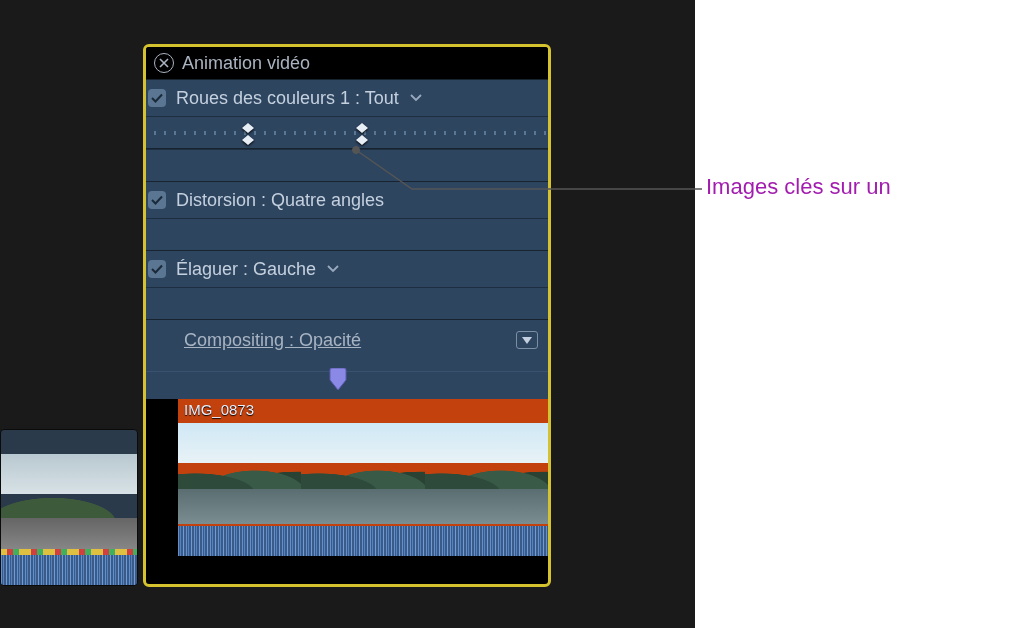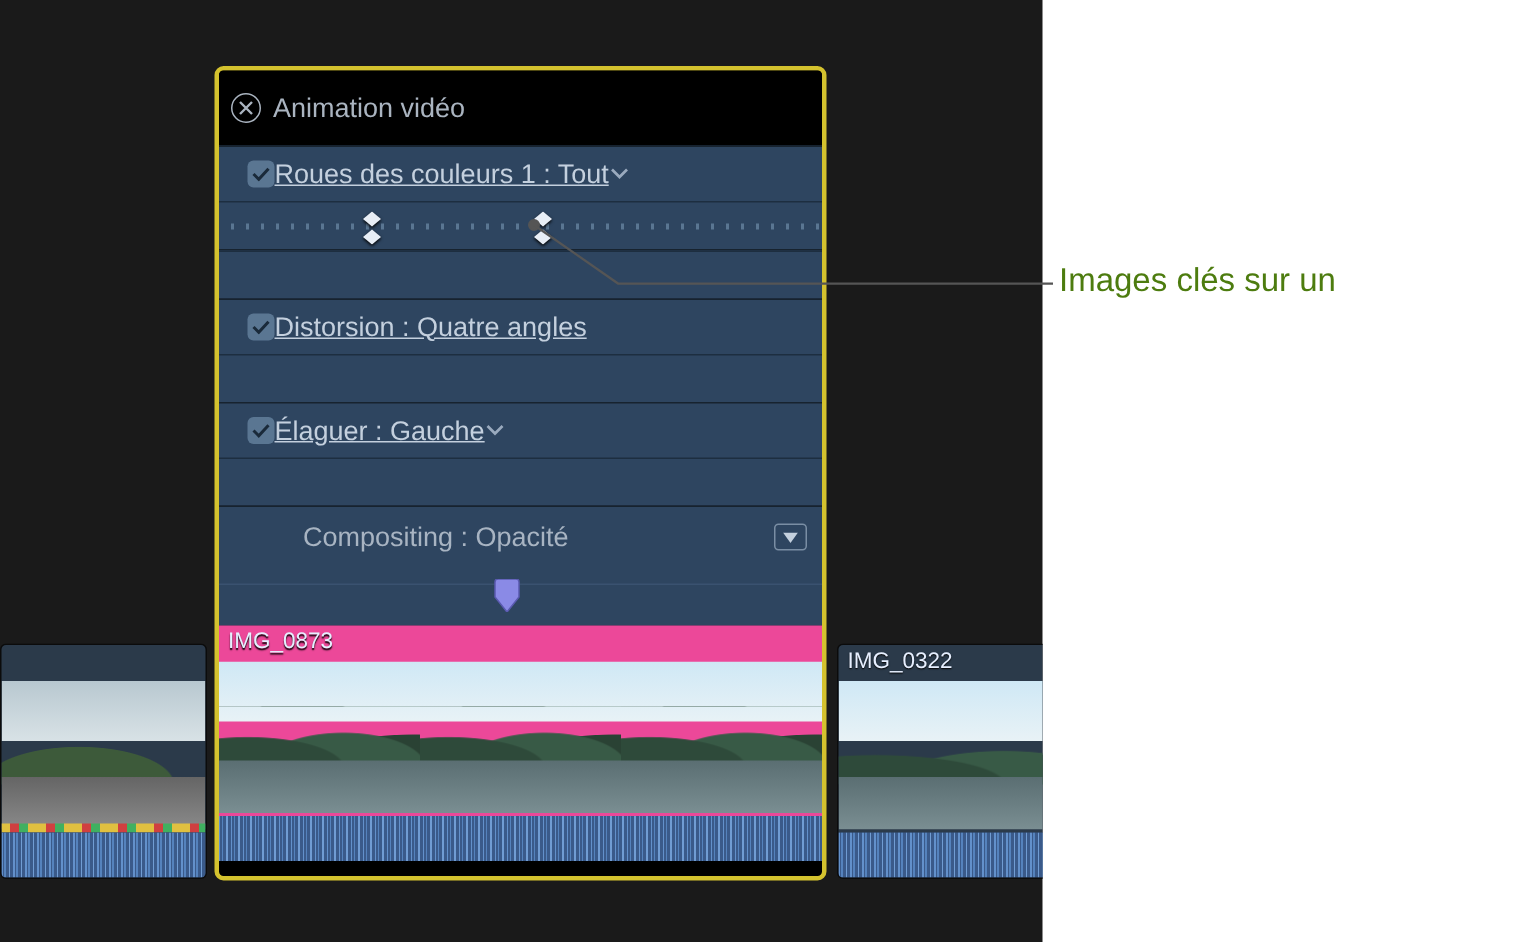--- a/index.html
+++ b/index.html
@@ -92,21 +92,21 @@
       top: 44px;
       width: 408px;
       height: 543px;
       border: 3px solid #d4c22e;
       border-radius: 6px;
       background: #000;
       z-index: 5;
       overflow: hidden;
     }
     .anim-header {
-      height: 50px;
+      height: 32px;
       background: #000;
       display: flex;
       align-items: center;
       padding: 0 8px;
       gap: 8px;
     }
     .close-btn {
       width: 20px; height: 20px;
       border: 1.5px solid #aab4c0;
       border-radius: 50%;
@@ -119,25 +119,24 @@
       font-size: 18px;
     }
     .row-group {
       background: #2e4560;
       border-top: 1px solid #17232f;
     }
     .row-head {
       height: 36px;
       display: flex;
       align-items: center;
-      padding: 0 19px;
-      gap: 0;
+      padding: 0 2px;
+      gap: 10px;
       color: #c4d0de;
       font-size: 18px;
-      text-decoration: underline;
     }
     .row-body {
       height: 32px;
       position: relative;
       border-top: 1px solid #1d2e40;
     }
     .row-body.kf {
       background-image: repeating-linear-gradient(90deg,
         transparent 0 8px, #5a7692 8px 10px);
       background-size: 100% 4px;
@@ -169,23 +168,24 @@
     .keyframe svg { width: 14px; height: 22px; filter: drop-shadow(0 1px 1px #000); }
     .comp-row {
       background: #2e4560;
       border-top: 1px solid #17232f;
       height: 80px;
       position: relative;
     }
     .comp-head {
       height: 40px;
       display: flex; align-items: center; justify-content: space-between;
-      padding: 0 10px 0 56px;
+      padding: 0 10px 0 38px;
       color: #a8b4c2;
       font-size: 18px;
+      text-decoration: underline;
     }
     .dropdown-btn {
       width: 22px; height: 18px;
       border: 1px solid #7a8ea4;
       border-radius: 3px;
       display: flex; align-items: center; justify-content: center;
       cursor: pointer;
     }
     .dropdown-btn svg { width: 10px; height: 7px; }
     .comp-slider {
@@ -197,36 +197,37 @@
     .playhead {
       position: absolute;
       top: -4px;
       left: 192px;
       transform: translateX(-50%);
       cursor: pointer;
     }
     .playhead svg { width: 20px; height: 22px; }
     .anim-clip-area {
       height: 157px;
-      background: #ec4899;
-      position: relative;
+      background: #c2410c;
+      position: relative;
+      margin-left: 32px;
     }
 
     
     .callout-line {
       position: absolute;
       z-index: 10;
       stroke: #555; fill: none;
     }
     .callout-text {
       position: absolute;
       left: 706px;
       top: 172px;
       font-size: 22px;
-      color: #4d7c0f;
+      color: #a21caf;
       line-height: 1.35;
     }
   </style>
 </head>
 <body>
 
 <div class="stage">
 
   <div class="timeline">
     <div class="clip road" style="width:138px; margin-right:6px;">
@@ -236,33 +237,20 @@
             <div class="mtn"></div>
             <div class="water"></div>
           </div>
         </div>
       <div class="markers"></div>
       <div class="audio">
           <div class="wave"></div>
         </div>
     </div>
     <div class="clip" style="width:408px; margin-right:6px; visibility:hidden;"></div>
-    <div class="clip" style="width:180px;">
-      <div class="clip-label">IMG_0322</div>
-      <div class="clip-thumbs">
-          <div class="thumb">
-            <div class="sky"></div>
-            <div class="mtn"></div>
-            <div class="water"></div>
-          </div>
-        </div>
-      <div class="audio">
-          <div class="wave"></div>
-        </div>
-    </div>
   </div>
 
   <div class="anim-wrap">
     <div class="anim-header">
       <div class="close-btn">
         <svg viewBox="0 0 10 10">
             <path d="M1 1 L9 9 M9 1 L1 9" stroke="#aab4c0" stroke-width="1.6"></path>
           </svg>
       </div>
       <div class="anim-title">Animation vidéo</div>

